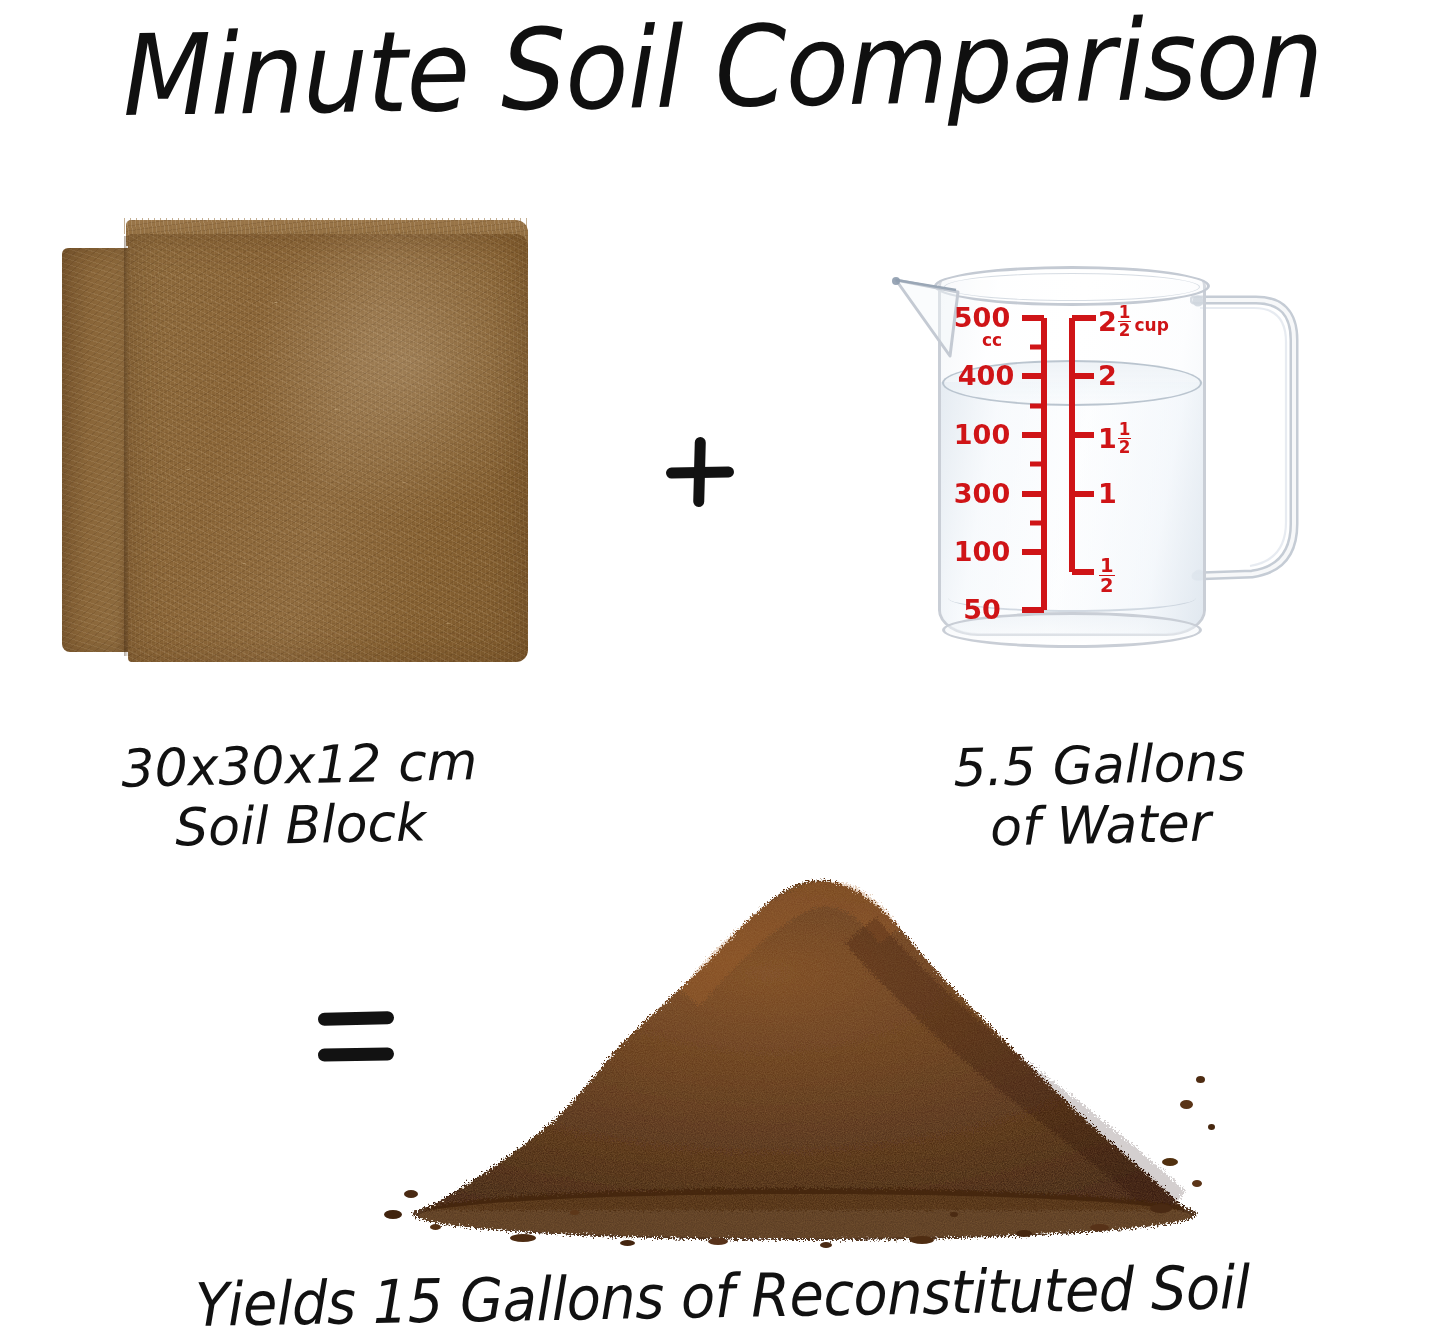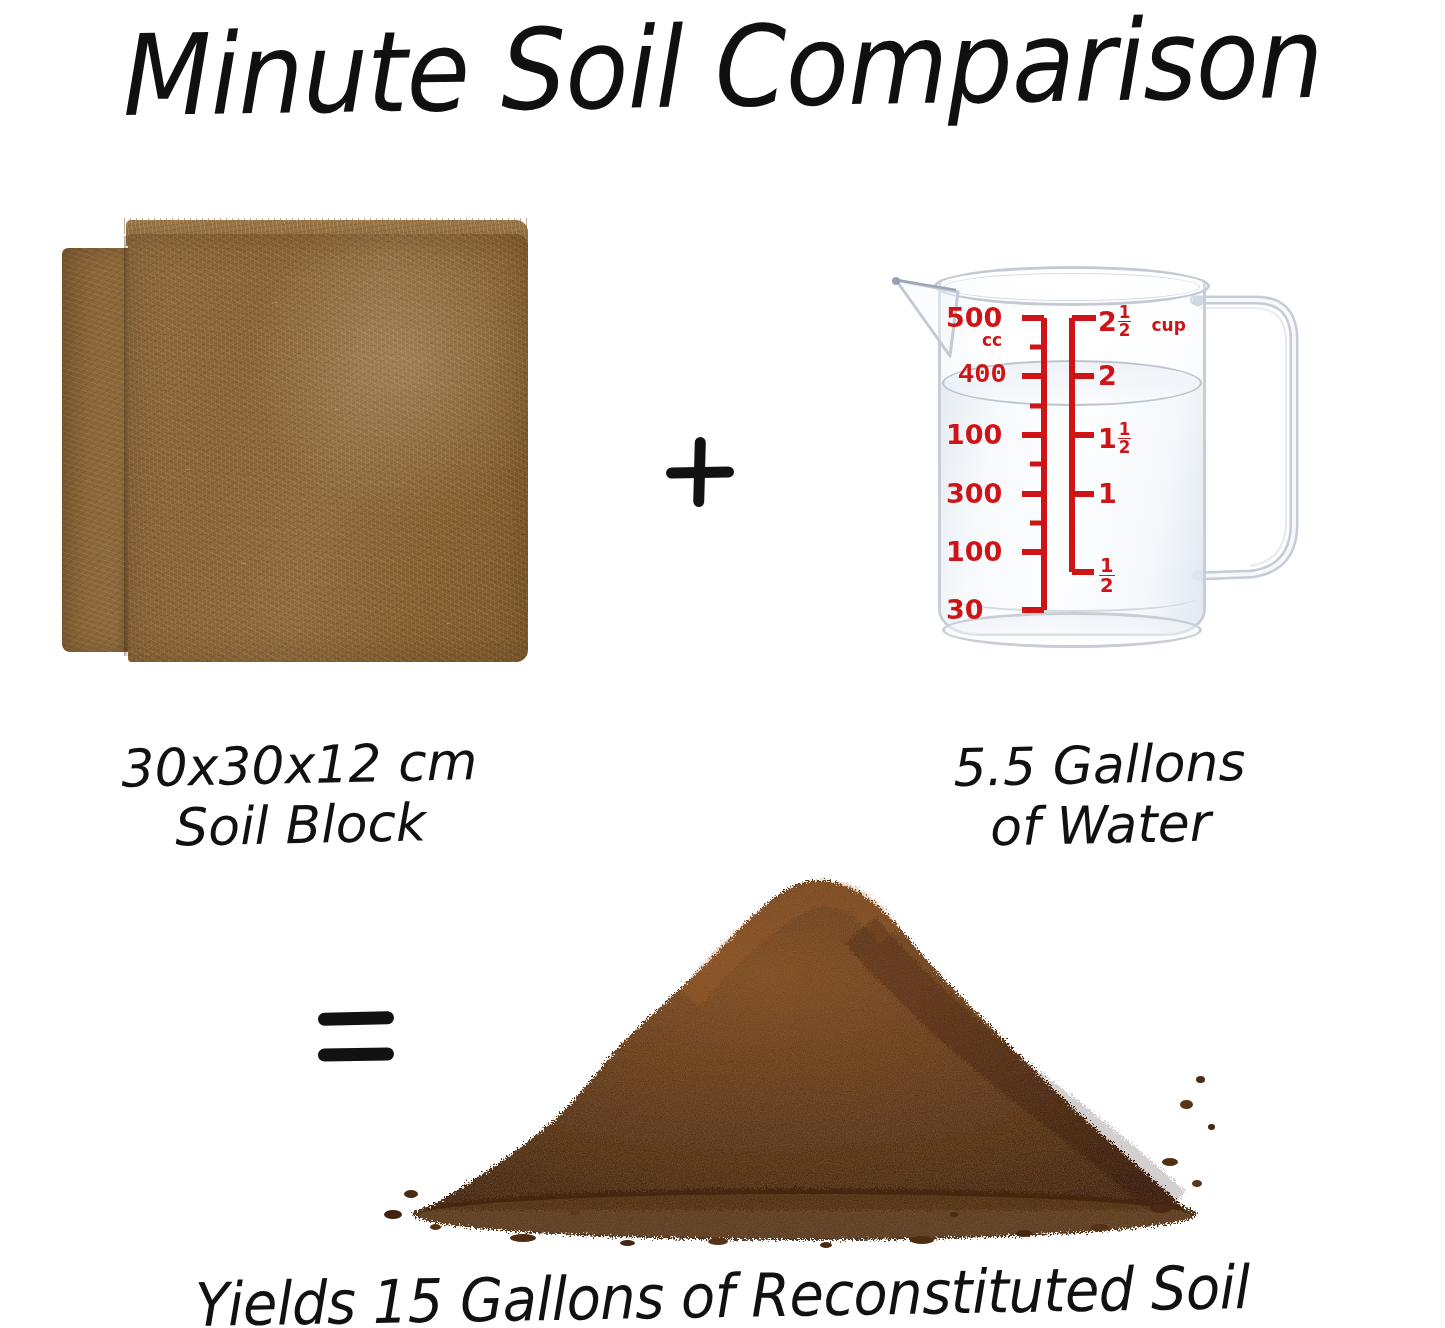--- a/index.html
+++ b/index.html
@@ -335,21 +335,21 @@
     height: 356px;
   }
   .scale-text {
     position: absolute;
     color: #cf1417;
     font-family: "DejaVu Sans", sans-serif;
     font-weight: 700;
     line-height: 1;
     white-space: nowrap;
   }
-  .scale-metric { font-size: 27px; text-align: left; }
+  .scale-metric { font-size: 27px; text-align: center; }
   .scale-imperial { font-size: 27px; text-align: left; }
   .scale-unit { font-size: 17px; }
   .frac {
     display: inline-block;
     vertical-align: -0.28em;
     font-size: 0.62em;
     text-align: center;
     line-height: 1;
     margin-left: 1px;
   }
@@ -445,29 +445,29 @@
         <line x1="134" y1="38" x2="158" y2="38" stroke="#cf1417" stroke-width="6"></line>
         <line x1="134" y1="96" x2="156" y2="96" stroke="#cf1417" stroke-width="6"></line>
         <line x1="134" y1="155" x2="156" y2="155" stroke="#cf1417" stroke-width="6"></line>
         <line x1="134" y1="214" x2="156" y2="214" stroke="#cf1417" stroke-width="6"></line>
         <line x1="134" y1="292" x2="156" y2="292" stroke="#cf1417" stroke-width="6"></line>
       </svg>
 
       
       <div class="scale-text scale-metric" style="left:8px;  top:24px; width:72px;">500</div>
       <div class="scale-text scale-unit" style="left:44px; top:52px;">cc</div>
-      <div class="scale-text scale-metric" style="left:20px;  top:82px; width:72px;font-family:Liberation Mono, monospace;">400</div>
+      <div class="scale-text scale-metric" style="left:12px;  top:82px; width:72px;">400</div>
       <div class="scale-text scale-metric" style="left:8px;  top:141px; width:72px;">100</div>
       <div class="scale-text scale-metric" style="left:8px;  top:200px; width:72px;">300</div>
       <div class="scale-text scale-metric" style="left:8px;  top:258px; width:72px;">100</div>
-      <div class="scale-text scale-metric" style="left:8px;  top:316px; width:72px;">30</div>
+      <div class="scale-text scale-metric" style="left:8px;  top:316px; width:72px;">50</div>
 
       
       <div class="scale-text scale-imperial" style="left:160px; top:24px;">
-        <span>2</span><span class="frac"><span class="num">1</span><span class="den">2</span></span><span class="scale-unit" style="margin-left:20px;">cup</span>
+        <span>2</span><span class="frac"><span class="num">1</span><span class="den">2</span></span><span class="scale-unit" style="margin-left:3px;">cup</span>
       </div>
       <div class="scale-text scale-imperial" style="left:160px; top:82px;">2</div>
       <div class="scale-text scale-imperial" style="left:160px; top:141px;">
         <span>1</span><span class="frac"><span class="num">1</span><span class="den">2</span></span>
       </div>
       <div class="scale-text scale-imperial" style="left:160px; top:200px;">1</div>
       <div class="scale-text scale-imperial" style="left:160px; top:276px;">
         <span class="frac" style="font-size:0.72em;vertical-align:-0.1em;"><span class="num">1</span><span class="den">2</span></span>
       </div>
     </div>

